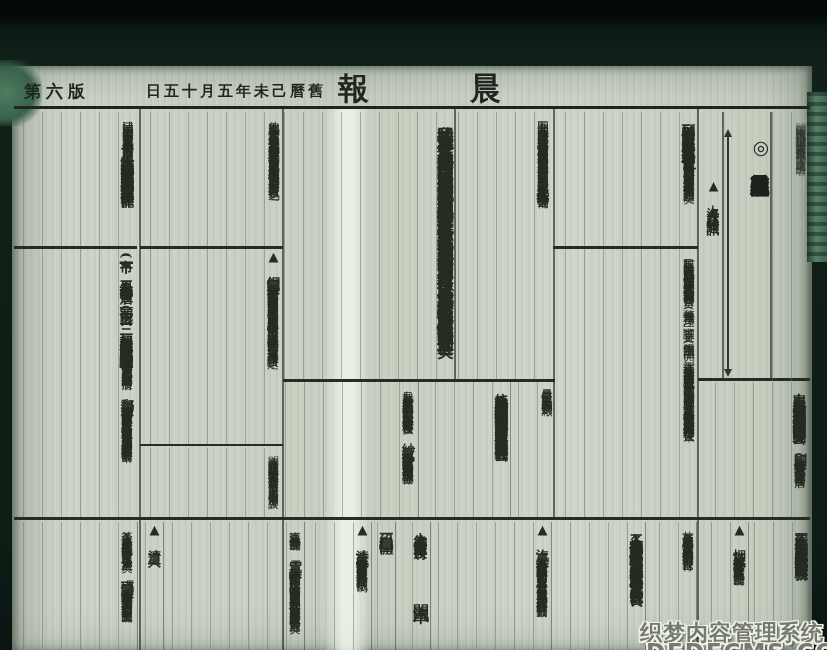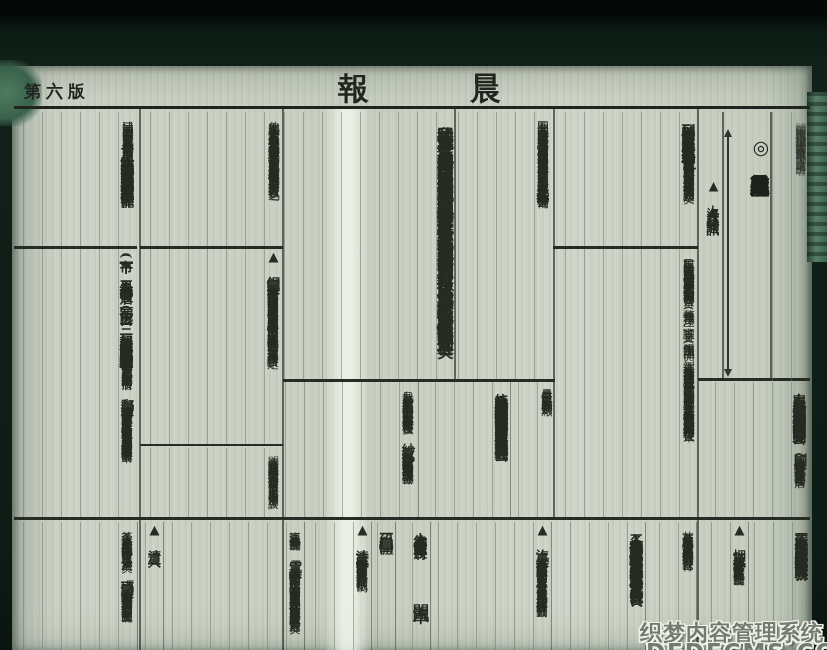--- a/index.html
+++ b/index.html
@@ -91,20 +91,21 @@
 </head>
 <body>
 
 <div class="canvas">
   <div class="paper"></div>
   <div class="green-tl"></div>
   <div class="green-r"></div>
   <div class="streak"></div>
 
   <div class="htext edition">第六版</div>
+  <div class="htext lunar">日五十月五年未己曆舊</div>
   <div class="htext masthead mast-l">報</div>
   <div class="htext masthead mast-r">晨</div>
   <div class="header-rule"></div>
 
   <div class="hrule" style="left:698px;top:362px;width:112px;height:2.5px;"></div>
   <div class="hrule" style="left:14px;top:501px;width:796px;height:3px;"></div>
   <div class="hrule" style="left:553px;top:230px;width:145px;height:2.5px;"></div>
   <div class="hrule" style="left:283px;top:363px;width:272px;height:2.5px;"></div>
   <div class="hrule" style="left:140px;top:230px;width:143px;height:2.5px;"></div>
   <div class="hrule" style="left:140px;top:428px;width:143px;height:2px;"></div>

